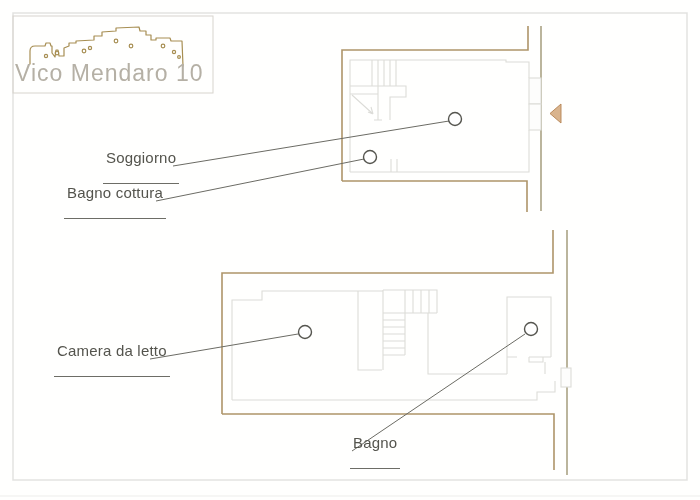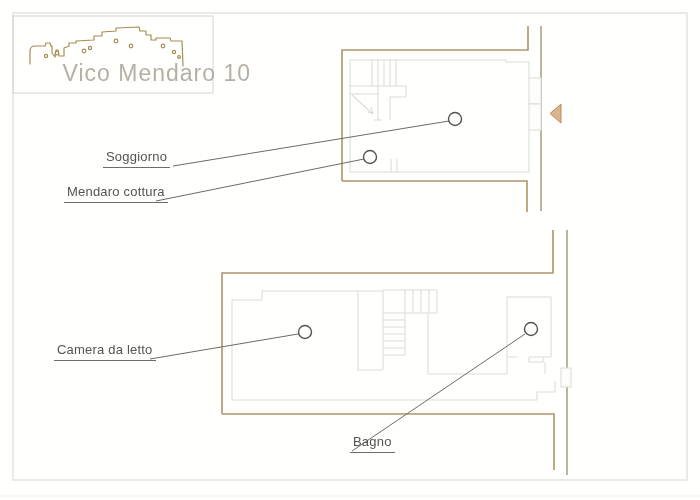--- a/index.html
+++ b/index.html
@@ -22,25 +22,25 @@
   .skyline{fill:none;stroke:var(--skyline);stroke-width:1.2;stroke-linecap:round;stroke-linejoin:round;}
   .wall{fill:none;stroke:var(--wall);stroke-width:1.6;}
   .wall2{fill:none;stroke:var(--wall-olive);stroke-width:1.4;}
   .inner{fill:none;stroke:var(--interior);stroke-width:1.1;}
   .innerfill{fill:#fdfdfc;stroke:var(--interior);stroke-width:1.1;}
   .leader{fill:none;stroke:var(--leader);stroke-width:1;}
   .marker{fill:#ffffff;stroke:var(--marker-stroke);stroke-width:1.4;}
   .tri{fill:var(--door-marker-fill);stroke:var(--door-marker-edge);stroke-width:0.9;}
   .edgeline{stroke:#ededeb;stroke-width:1;}
   .room-label{
-    position:absolute;font-size:13px;letter-spacing:.2px;color:var(--label-text);
-    border-bottom:1px solid var(--underline);padding:0 3px 3px 3px;white-space:nowrap;
+    position:absolute;font-size:15px;letter-spacing:.2px;color:var(--label-text);
+    border-bottom:1px solid var(--underline);padding:0 3px 17px 3px;white-space:nowrap;
   }
   .logo-title{
-    position:absolute;left:15px;top:60px;width:236px;text-align:right;
+    position:absolute;left:15px;top:60px;width:236px;text-align:left;
     font-size:23px;font-weight:300;letter-spacing:1px;color:var(--logo-text);
     white-space:nowrap;
   }
 </style>
 </head>
 <body>
 
 <div class="canvas">
 
   <svg width="700" height="500" viewBox="0 0 700 500">
@@ -113,16 +113,16 @@
       <line class="leader" x1="150" y1="359" x2="298" y2="334"></line>
       <line class="leader" x1="352" y1="451" x2="525" y2="334"></line>
       <circle class="marker" cx="305" cy="332" r="6.5"></circle>
       <circle class="marker" cx="531" cy="329" r="6.5"></circle>
     </g>
   </svg>
 
   <div class="logo-title">Vico Mendaro 10</div>
 
   <div class="room-label" style="left:103px;top:149px;">Soggiorno</div>
-  <div class="room-label" style="left:64px;top:184px;">Mendaro cottura</div>
+  <div class="room-label" style="left:64px;top:184px;">Bagno cottura</div>
   <div class="room-label" style="left:54px;top:342px;">Camera da letto</div>
   <div class="room-label" style="left:306px;top:434px;margin-left:44px;">Bagno</div>
 </div>
 
 </body></html>

